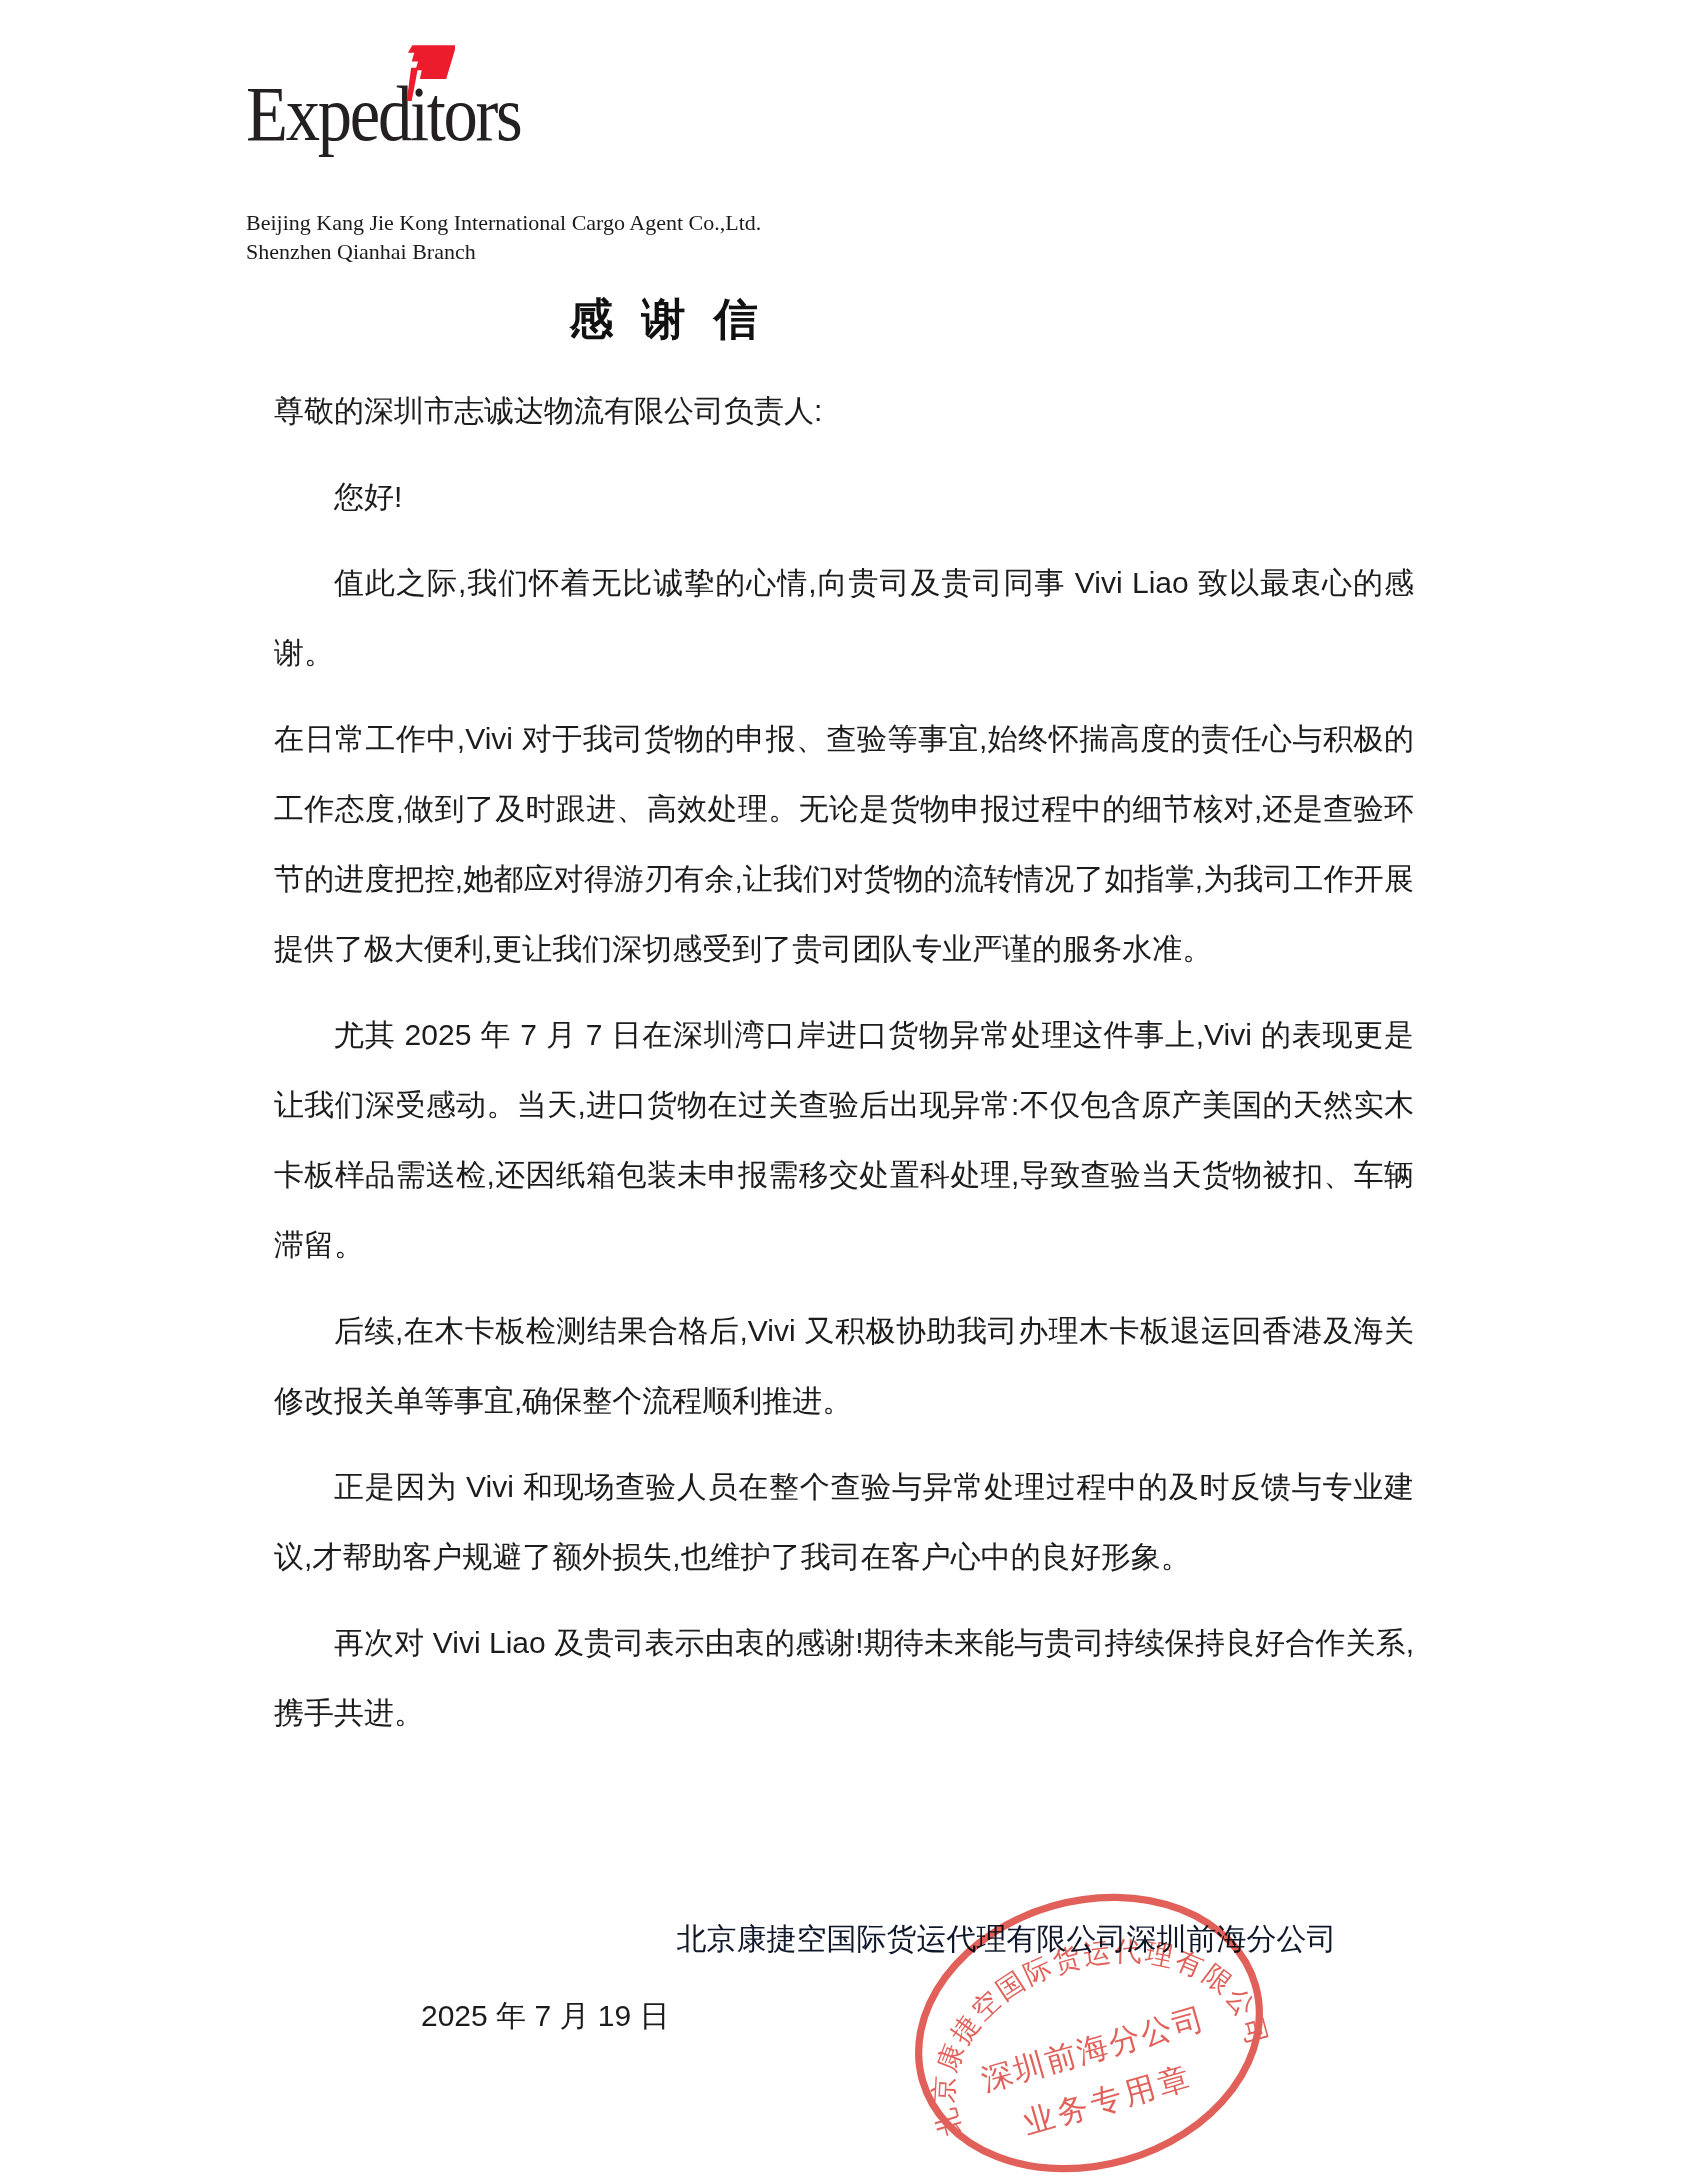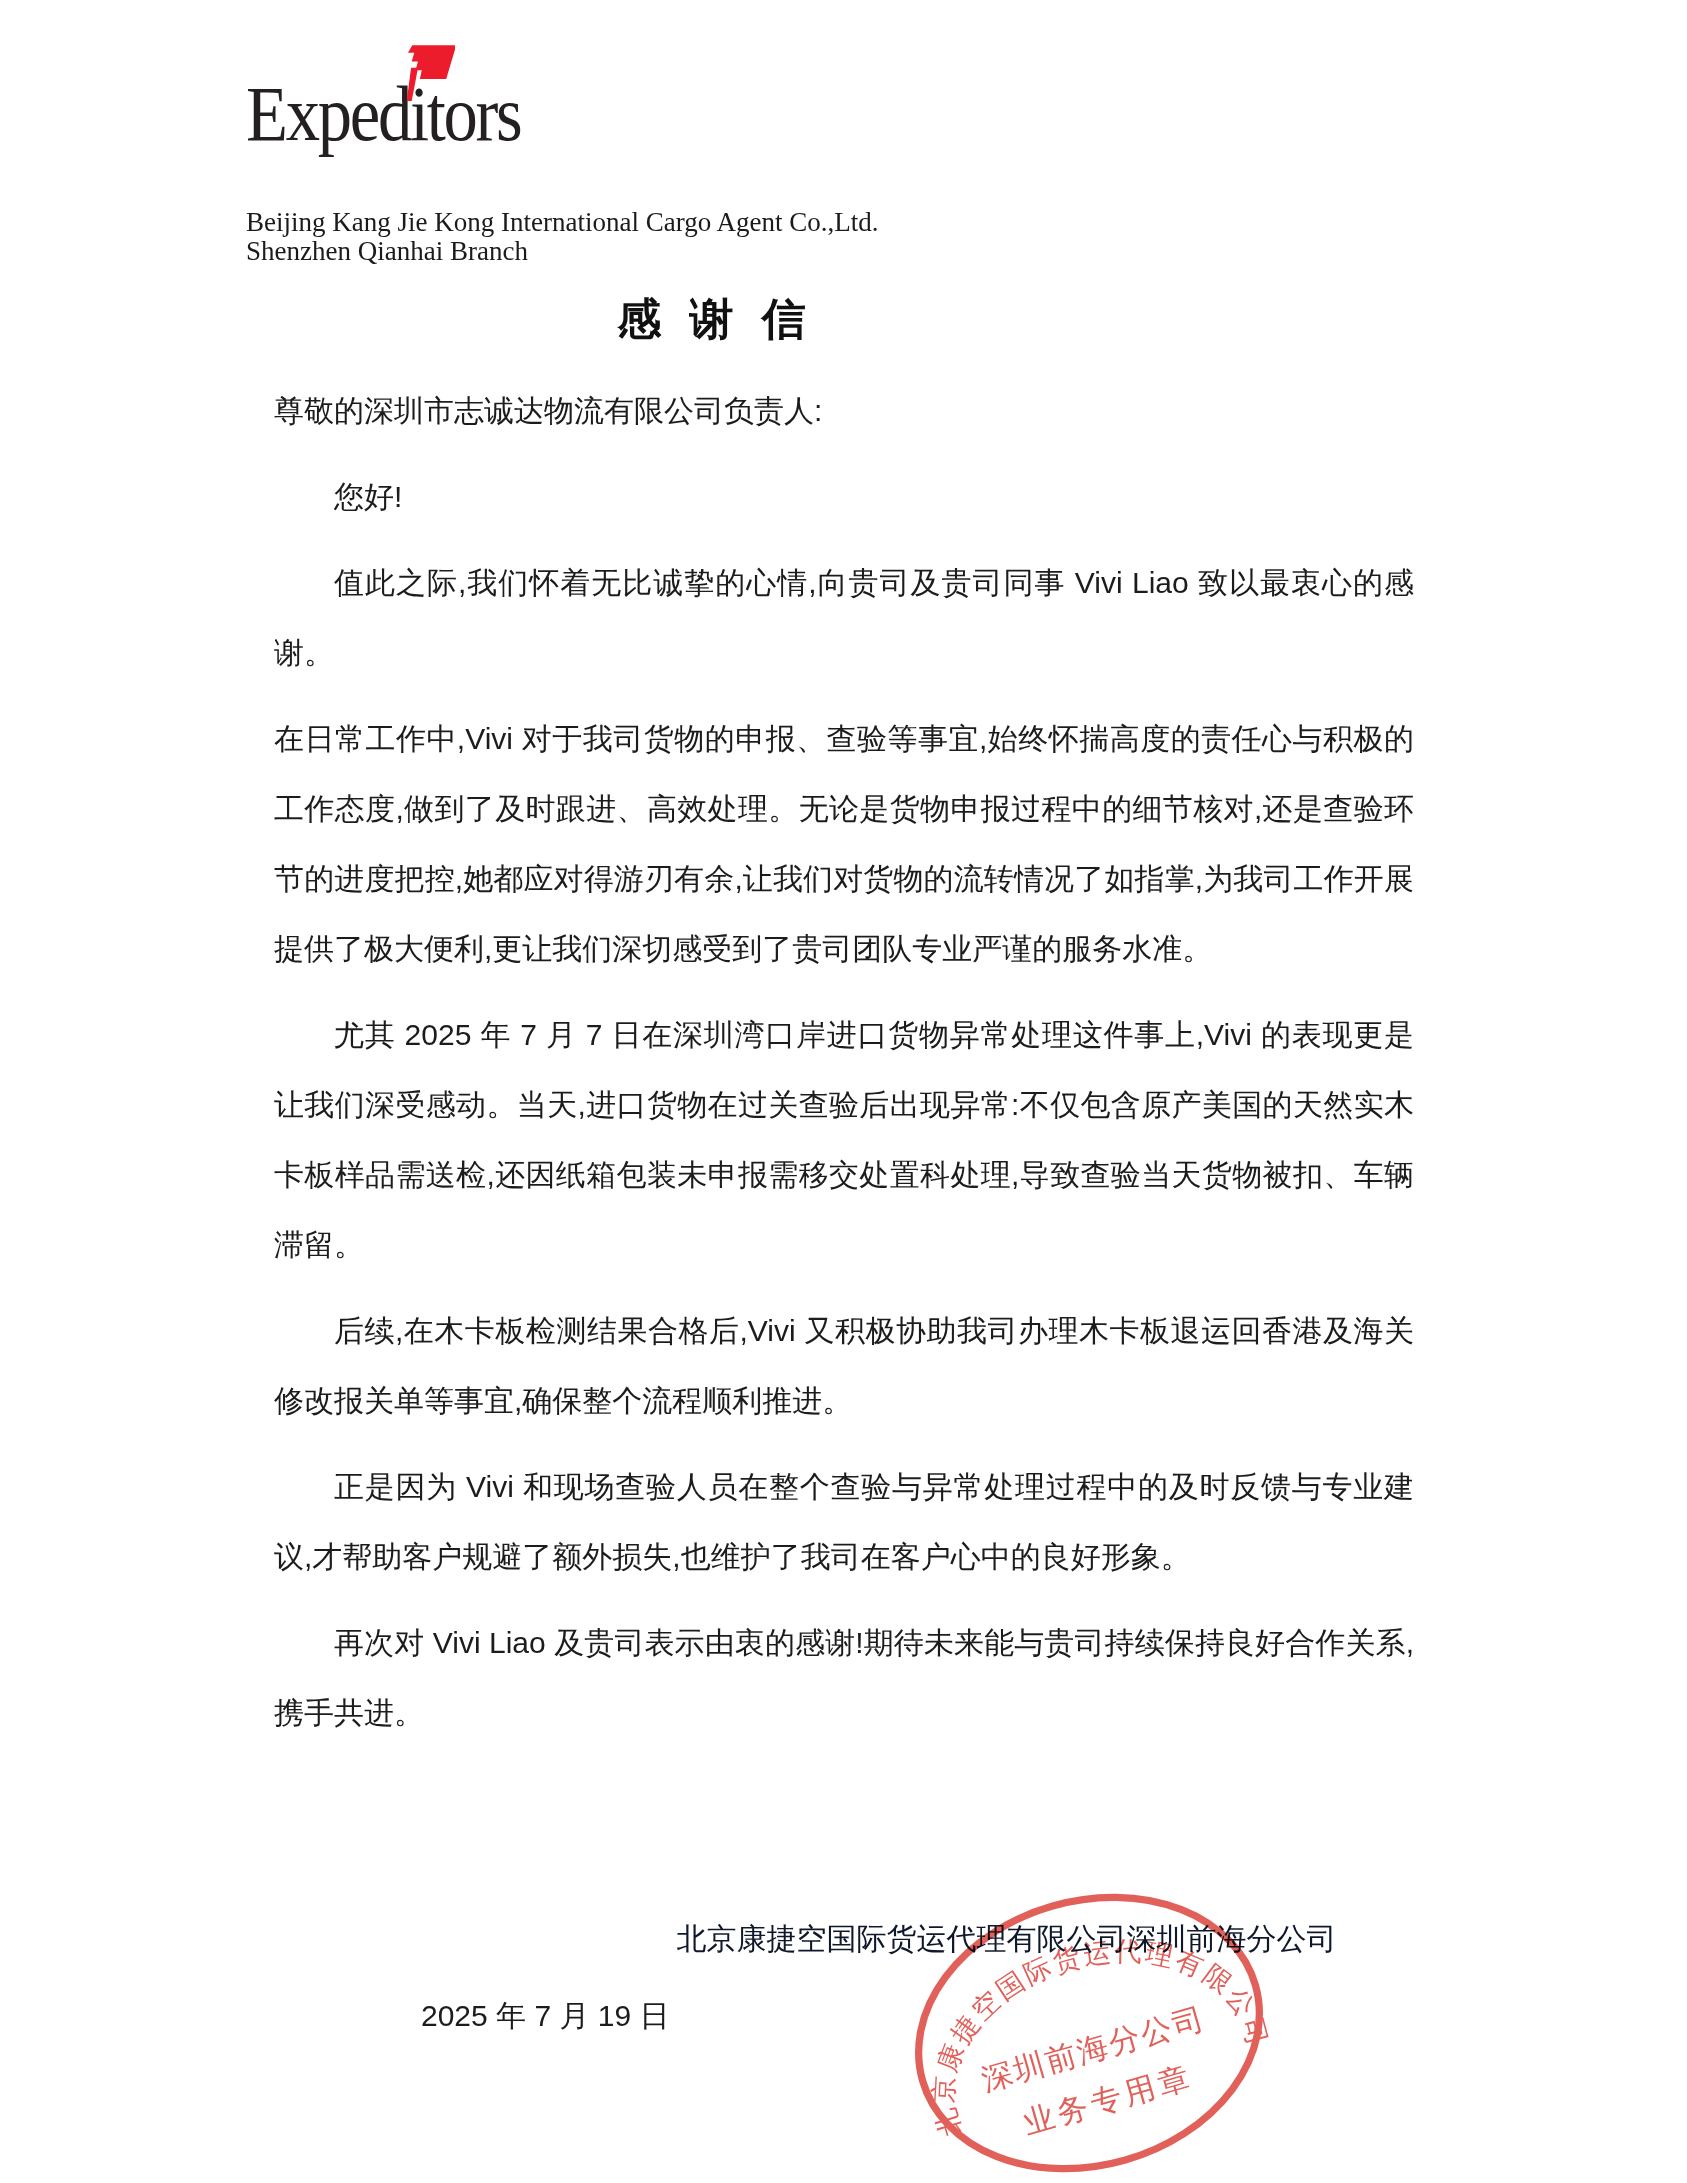--- a/index.html
+++ b/index.html
@@ -23,33 +23,32 @@
     letter-spacing:-2.6px;
     transform:scaleX(0.88);
     transform-origin:left top;
     line-height:1.1;
     white-space:nowrap;
   }
   .flag{position:absolute;left:140px;top:-29px;width:69px;height:61px;}
   .company-lines{
     margin-top:25px;
     font-family:"Liberation Serif",serif;
-    font-size:27px;
+    font-size:22px;
     line-height:29px;
     color:#1b1b1b;
     white-space:nowrap;
   }
   
   .title{
     position:absolute;left:0;top:290px;width:1335px;
     text-align:center;
     font-size:44px;font-weight:bold;
     letter-spacing:8px;
     color:#111;
-    margin-left:48px;
   }
   
   .body-text{
     position:absolute;left:258px;top:360px;width:1172px;
     font-size:30px;
     line-height:70px;
     text-align:justify;
     color:#1c1c1c;
   }
   .body-text p{margin:16px;padding:0;}

